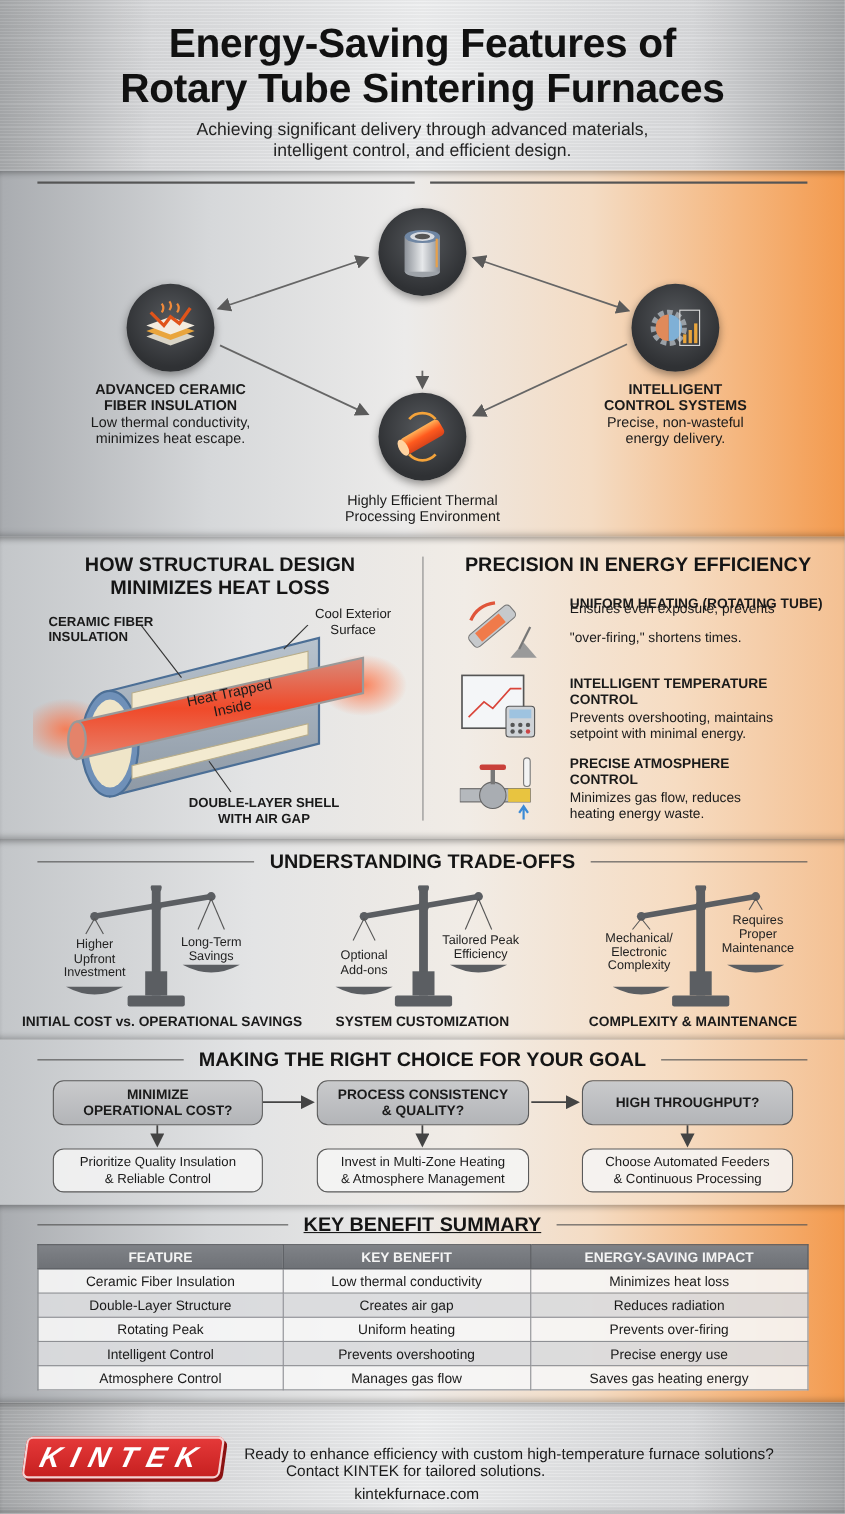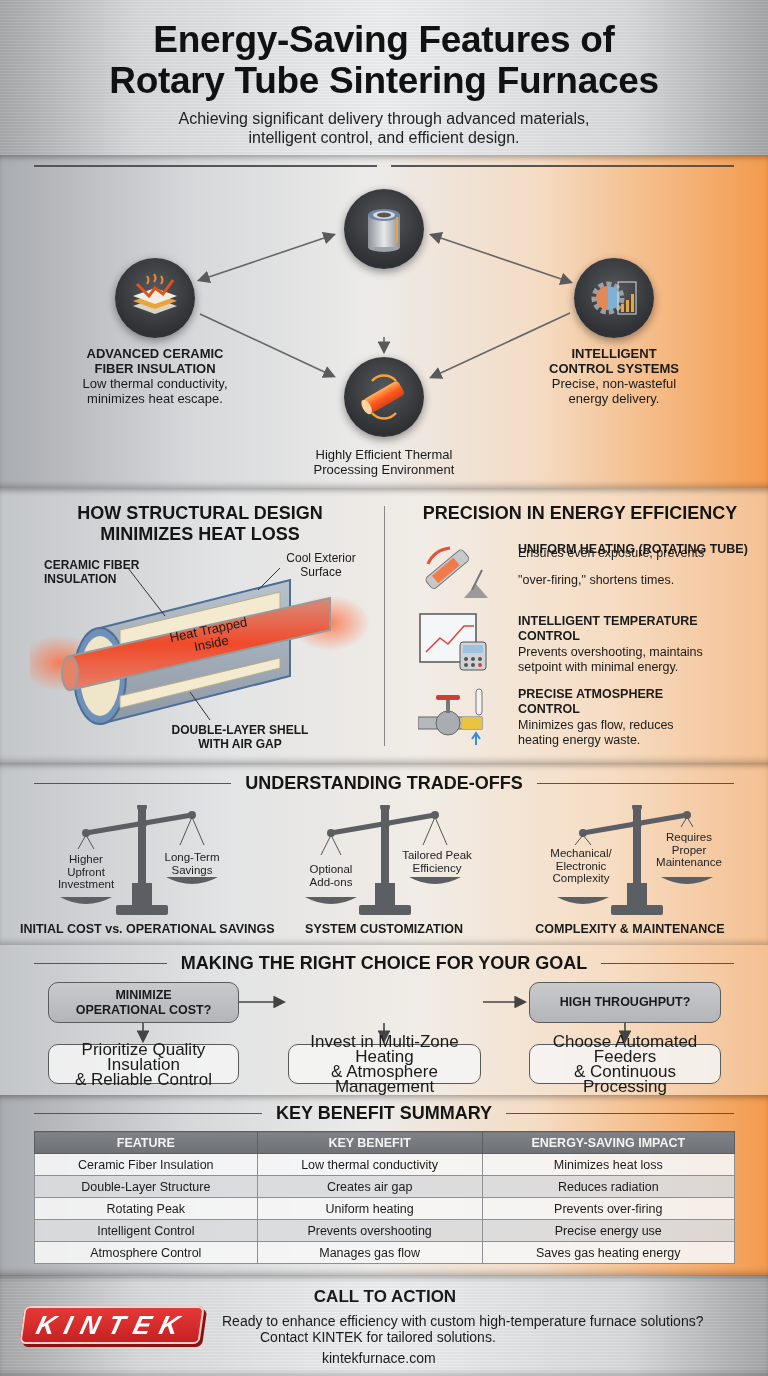--- a/index.html
+++ b/index.html
@@ -57,21 +57,21 @@
   
   #tradeoffs { top: 763px; height: 182px; }
   .scale { position: absolute; top: 42px; width: 220px; height: 115px; }
   .scale .lbl { position: absolute; text-align: center; font-size: 11.5px; line-height: 12.5px; color: #222; }
   .scale-cap { position: absolute; top: 159px; font-size: 12.5px; font-weight: 700; text-align: center; white-space: nowrap; }
 
   
   #choice { top: 945px; height: 150px; }
   .box { position: absolute; border: 1.5px solid #5a5a5a; border-radius: 10px; text-align: center; display: flex; align-items: center; justify-content: center; }
   .box.q { background: linear-gradient(#c9cacc, #b3b5b8); font-weight: 700; font-size: 12.5px; line-height: 15px; }
-  .box.a { background: rgba(245,245,245,0.85); font-size: 17px; line-height: 15px; }
+  .box.a { background: rgba(245,245,245,0.85); font-size: 12px; line-height: 15px; }
 
   
   #summary { top: 1095px; height: 180px; }
   table.sum { position: absolute; left: 34px; top: 36px; width: 701px; border-collapse: collapse; font-size: 12.5px; }
   table.sum th { background: linear-gradient(#7f8287, #6e7176); color: #f4f4f4; font-weight: 700; height: 22px; border: 1px solid #5a5d61; }
   table.sum td { height: 22px; text-align: center; border: 1px solid #8e9094; color: #1a1a1a; }
   table.sum tr:nth-child(odd) td { background: rgba(246,246,246,0.9); }
   table.sum tr:nth-child(even) td { background: rgba(218,219,221,0.92); }
 
   
@@ -423,40 +423,46 @@
         <div>OPERATIONAL COST?</div>
       </div>
   </div>
   <div class="box a" style="left:48px; top:99px; width:191px; height:40px;">
     <div>
         <div>Prioritize Quality Insulation</div>
         <div>&amp; Reliable Control</div>
       </div>
   </div>
 
+  <div class="box q" style="left:288px; top:37px; width:193px; height:41px;">
+    <div>
+        <div>PROCESS CONSISTENCY</div>
+        <div>&amp; QUALITY?</div>
+      </div>
+  </div>
   <div class="box a" style="left:288px; top:99px; width:193px; height:40px;">
     <div>
         <div>Invest in Multi-Zone Heating</div>
         <div>&amp; Atmosphere Management</div>
       </div>
   </div>
 
   <div class="box q" style="left:529px; top:37px; width:192px; height:41px;">
     <div>HIGH THROUGHPUT?</div>
   </div>
   <div class="box a" style="left:529px; top:99px; width:192px; height:40px;">
     <div>
         <div>Choose Automated Feeders</div>
         <div>&amp; Continuous Processing</div>
       </div>
   </div>
 </div>
 
 <div class="section warm divider-shadow" id="summary">
-  <div class="sec-title" style="top:8px;">
+  <div class="sec-title" style="top:8px;text-decoration:underline;">
     <div class="line"></div>
     <span class="t">KEY BENEFIT SUMMARY</span>
     <div class="line"></div>
   </div>
   <table class="sum">
     <thead>
       <tr>
         <th>FEATURE</th>
         <th>KEY BENEFIT</th>
         <th>ENERGY-SAVING IMPACT</th>
@@ -489,17 +495,16 @@
         <td>Saves gas heating energy</td>
       </tr>
     </tbody>
   </table>
 </div>
 
 <div class="section brushed divider-shadow" id="footer">
   <div class="logo">
     <span>KINTEK</span>
   </div>
-  <div class="cta-title">CALL TO ACTION</div>
   <div class="cta-line" style="left:222px; top:38px;">Ready to enhance efficiency with custom high-temperature furnace solutions?</div>
   <div class="cta-line" style="left:260px; top:54px;">Contact KINTEK for tailored solutions.</div>
   <div class="cta-line" style="left:322px; top:75px;">kintekfurnace.com</div>
 </div>
 
 </body></html>

